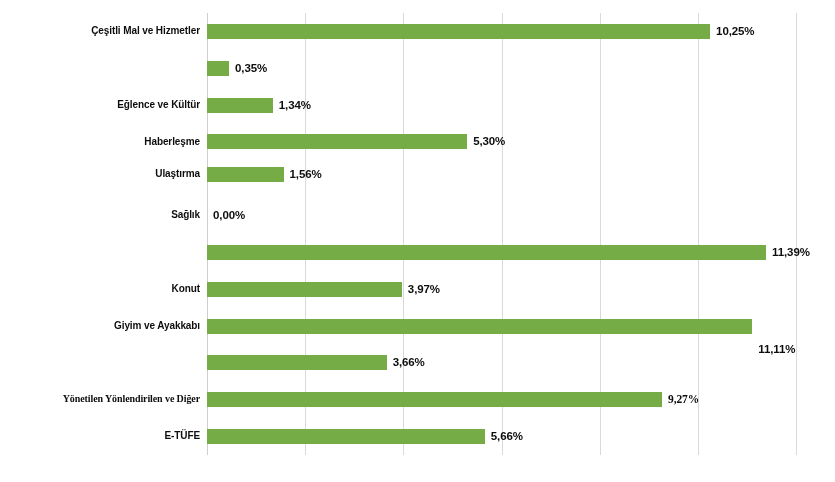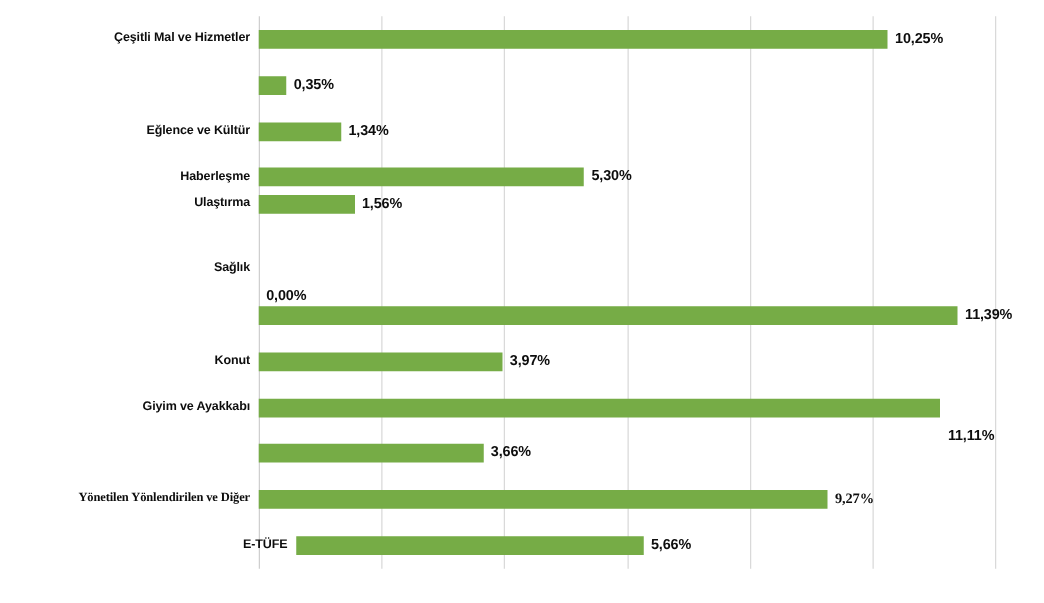--- a/index.html
+++ b/index.html
@@ -106,28 +106,28 @@
         <div class="row" style="top: 73.6667px; height: 36.8333px;">
           <div class="row-label" style="height: 36.8333px; line-height: 36.8333px;">Eğlence ve Kültür</div>
           <div class="bar" style="width: 65.7717px; background: rgb(118, 172, 70); top: 10.9167px;"></div>
           <div class="bar-value" style="left: 71.7717px; top: 10.9167px;">1,34%</div>
         </div>
         <div class="row" style="top: 110.5px; height: 36.8333px;">
           <div class="row-label" style="height: 36.8333px; line-height: 36.8333px;">Haberleşme</div>
           <div class="bar" style="width: 260.142px; background: rgb(118, 172, 70); top: 10.9167px;"></div>
           <div class="bar-value" style="left: 266.142px; top: 10.9167px;">5,30%</div>
         </div>
-        <div class="row" style="top: 132px; height: 36.8333px;">
+        <div class="row" style="top: 143px; height: 36.8333px;">
           <div class="row-label" style="height: 36.8333px; line-height: 36.8333px;">Ulaştırma</div>
           <div class="bar" style="width: 76.57px; background: rgb(118, 172, 70); top: 10.9167px;"></div>
           <div class="bar-value" style="left: 82.57px; top: 10.9167px;">1,56%</div>
         </div>
         <div class="row" style="top: 184.167px; height: 36.8333px;">
           <div class="row-label" style="height: 36.8333px; line-height: 36.8333px;">Sağlık</div>
-          <div class="bar-value" style="left: 6px; top: 10.9167px; margin-top: 22px;">0,00%</div>
+          <div class="bar-value" style="left: 6px; top: 10.9167px;">0,00%</div>
         </div>
         <div class="row" style="top: 221px; height: 36.8333px;">
           <div class="bar" style="width: 559.059px; background: rgb(118, 172, 70); top: 10.9167px;"></div>
           <div class="bar-value" style="left: 565.059px; top: 10.9167px;">11,39%</div>
         </div>
         <div class="row" style="top: 257.833px; height: 36.8333px;">
           <div class="row-label" style="height: 36.8333px; line-height: 36.8333px;">Konut</div>
           <div class="bar" style="width: 194.861px; background: rgb(118, 172, 70); top: 10.9167px;"></div>
           <div class="bar-value" style="left: 200.861px; top: 10.9167px;">3,97%</div>
         </div>
@@ -138,20 +138,20 @@
         </div>
         <div class="row" style="top: 331.5px; height: 36.8333px;">
           <div class="bar" style="width: 179.645px; background: rgb(118, 172, 70); top: 10.9167px;"></div>
           <div class="bar-value" style="left: 185.645px; top: 10.9167px;">3,66%</div>
         </div>
         <div class="row" style="top: 368.333px; height: 36.8333px; font-family: Liberation Serif, serif;">
           <div class="row-label" style="height: 36.8333px; line-height: 36.8333px;">Yönetilen Yönlendirilen ve Diğer</div>
           <div class="bar" style="width: 455.002px; background: rgb(118, 172, 70); top: 10.9167px;"></div>
           <div class="bar-value" style="left: 461.002px; top: 10.9167px;">9,27%</div>
         </div>
-        <div class="row" style="top: 405.167px; height: 36.8333px; margin-left: 30px;">
+        <div class="row" style="top: 405.167px; height: 36.8333px;">
           <div class="row-label" style="height: 36.8333px; line-height: 36.8333px;">E-TÜFE</div>
           <div class="bar" style="width: 277.812px; background: rgb(118, 172, 70); top: 10.9167px;"></div>
           <div class="bar-value" style="left: 283.812px; top: 10.9167px;">5,66%</div>
         </div>
       </div>
   </div>
 </div>
 
 </body></html>

